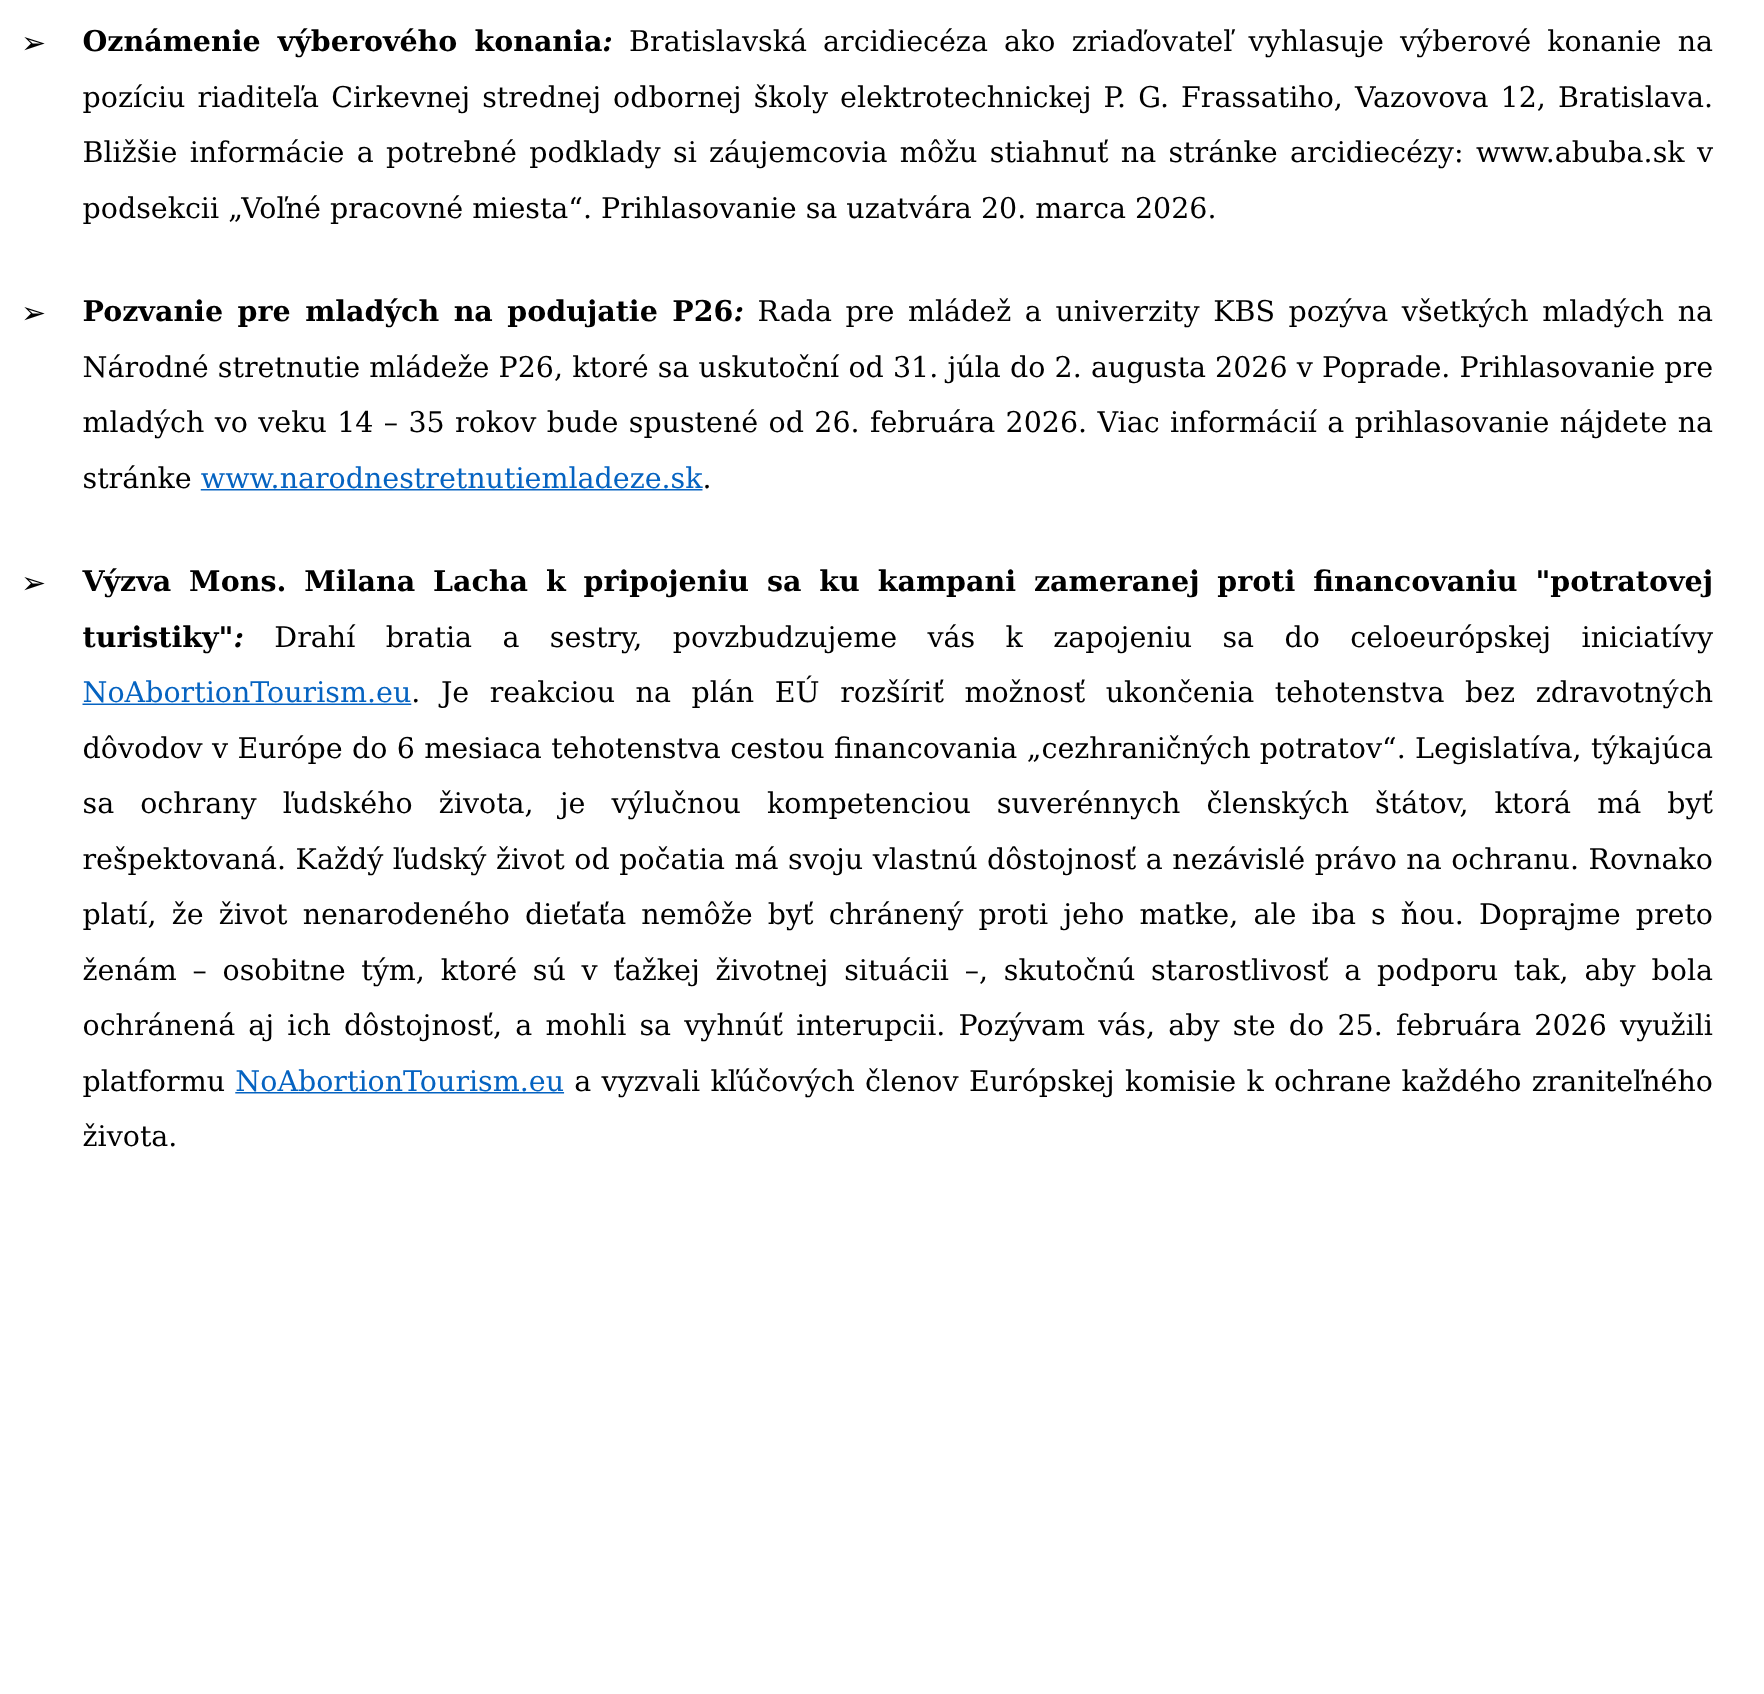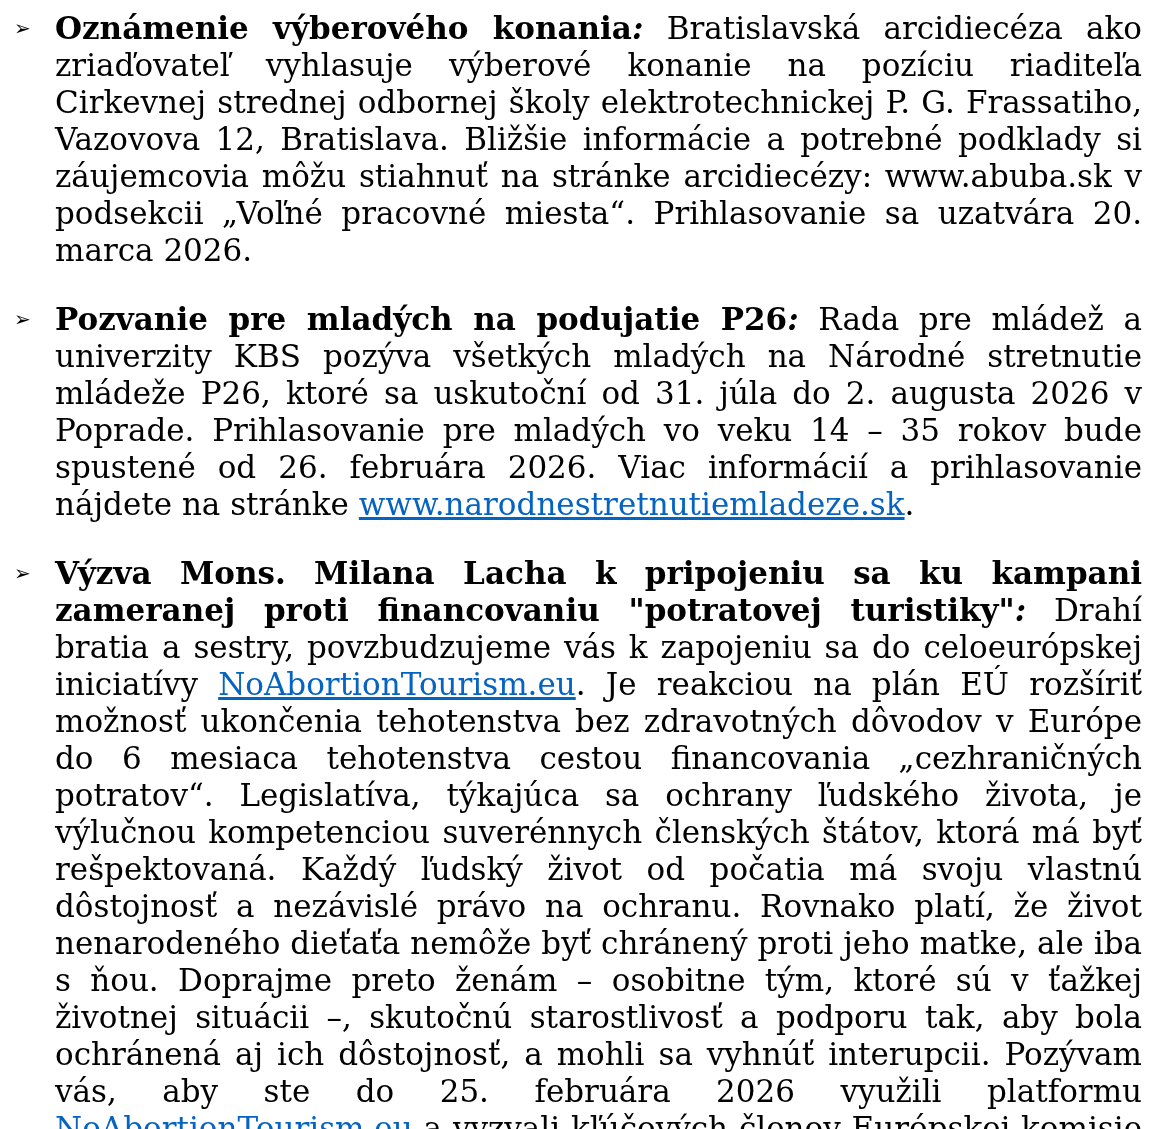--- a/index.html
+++ b/index.html
@@ -34,21 +34,21 @@
   .marker {
     flex: 0 0 41px;
     font-size: 20px;
     line-height: 37px;
     font-family: "DejaVu Sans", "Liberation Sans", sans-serif;
     color: #000000;
   }
   .body {
     margin: 0;
     flex: 1;
-    font-size: 31px;
+    font-size: 19px;
     line-height: 37px;
     text-align: justify;
     color: #000000;
   }
   .bold { font-weight: bold; }
   .italic { font-style: italic; }
   a.link {
     color: var(--link-color, #0563C1);
     cursor: pointer;
   }

